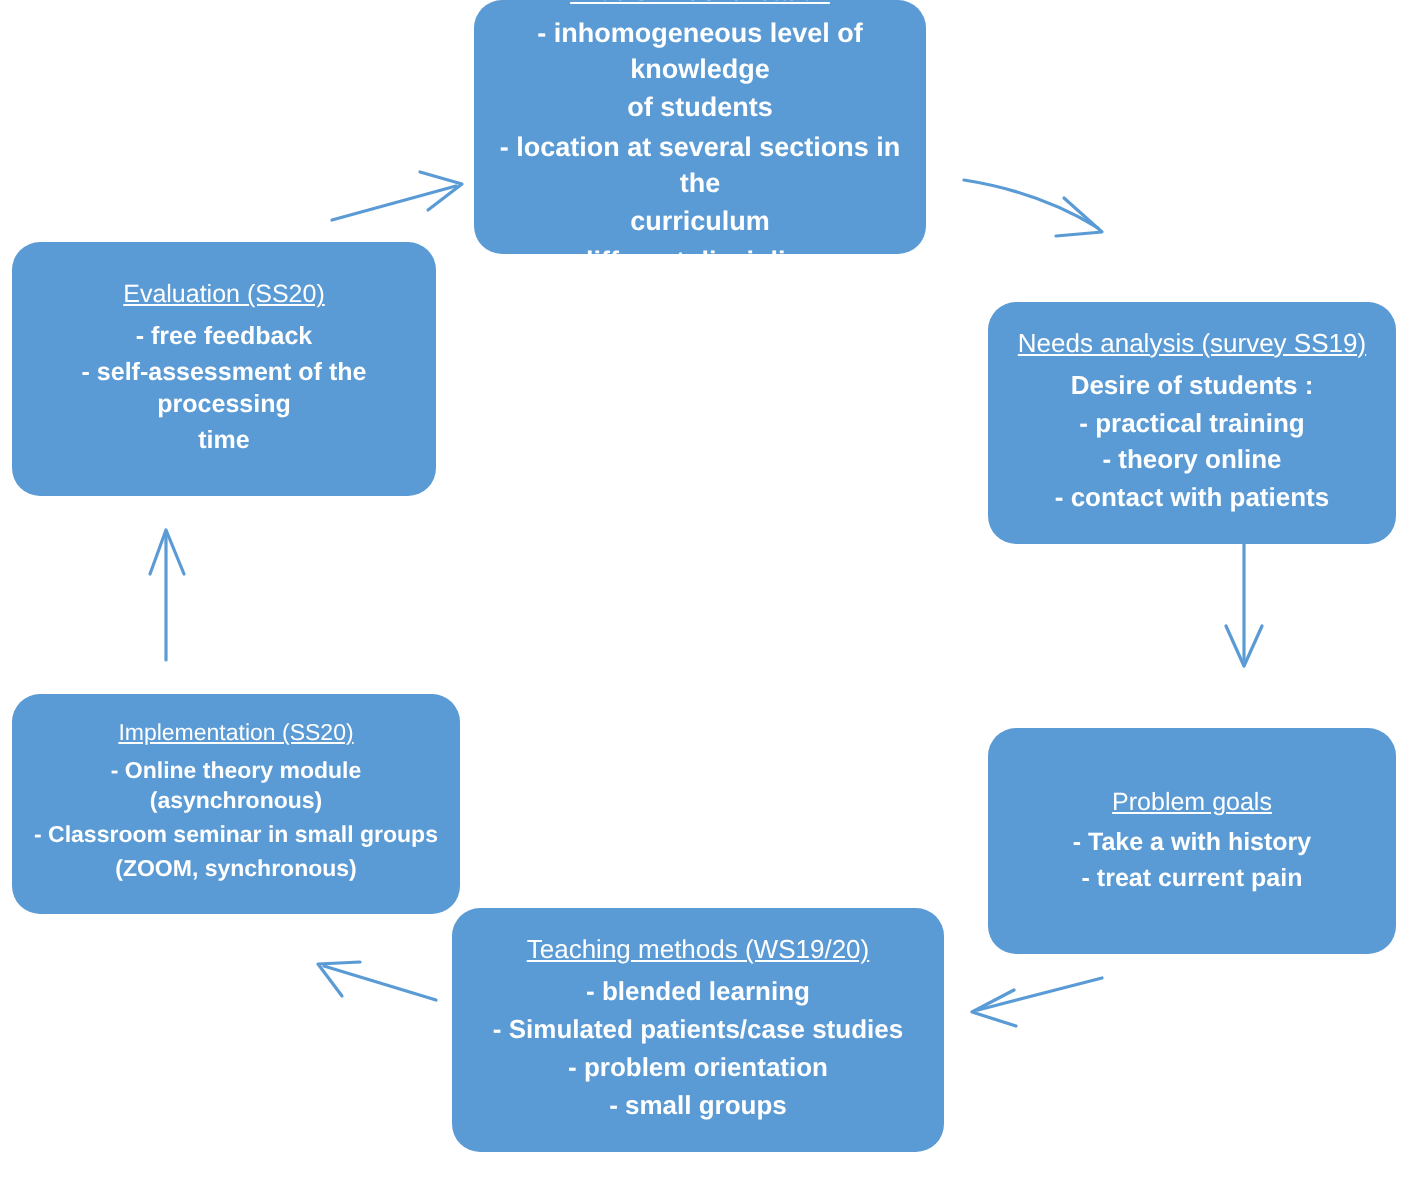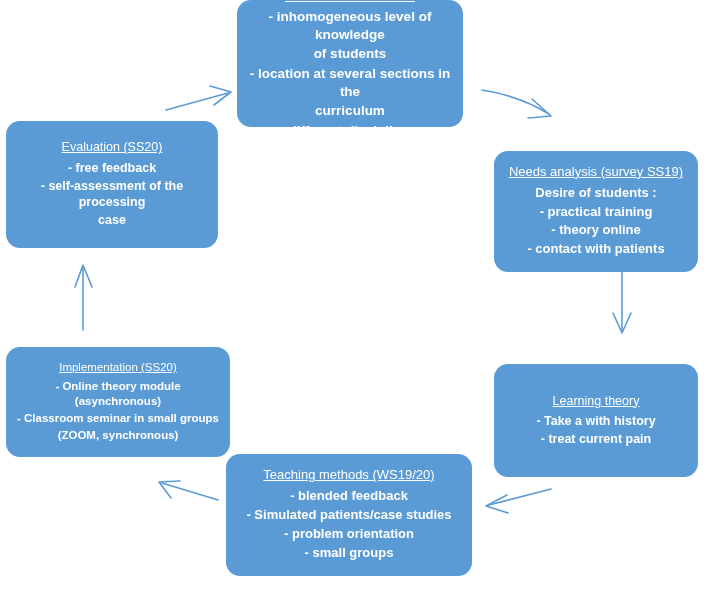--- a/index.html
+++ b/index.html
@@ -111,40 +111,40 @@
 
   <div class="node" id="node-needs">
     <div class="node-title">Needs analysis (survey SS19)</div>
     <div class="node-line">Desire of students :</div>
     <div class="node-line">- practical training</div>
     <div class="node-line">- theory online</div>
     <div class="node-line">- contact with patients</div>
   </div>
 
   <div class="node" id="node-learning">
-    <div class="node-title">Learning theory</div>
+    <div class="node-title">Problem goals</div>
     <div class="node-line">- Take a with history</div>
     <div class="node-line">- treat current pain</div>
   </div>
 
   <div class="node" id="node-teaching">
     <div class="node-title">Teaching methods (WS19/20)</div>
-    <div class="node-line">- blended feedback</div>
+    <div class="node-line">- blended learning</div>
     <div class="node-line">- Simulated patients/case studies</div>
     <div class="node-line">- problem orientation</div>
     <div class="node-line">- small groups</div>
   </div>
 
   <div class="node" id="node-implementation">
     <div class="node-title">Implementation (SS20)</div>
     <div class="node-line">- Online theory module (asynchronous)</div>
     <div class="node-line">- Classroom seminar in small groups</div>
     <div class="node-line">(ZOOM, synchronous)</div>
   </div>
 
   <div class="node" id="node-evaluation">
     <div class="node-title">Evaluation (SS20)</div>
     <div class="node-line">- free feedback</div>
     <div class="node-line">- self-assessment of the processing</div>
-    <div class="node-line">case</div>
+    <div class="node-line">time</div>
   </div>
 
 </div>
 
 </body></html>

